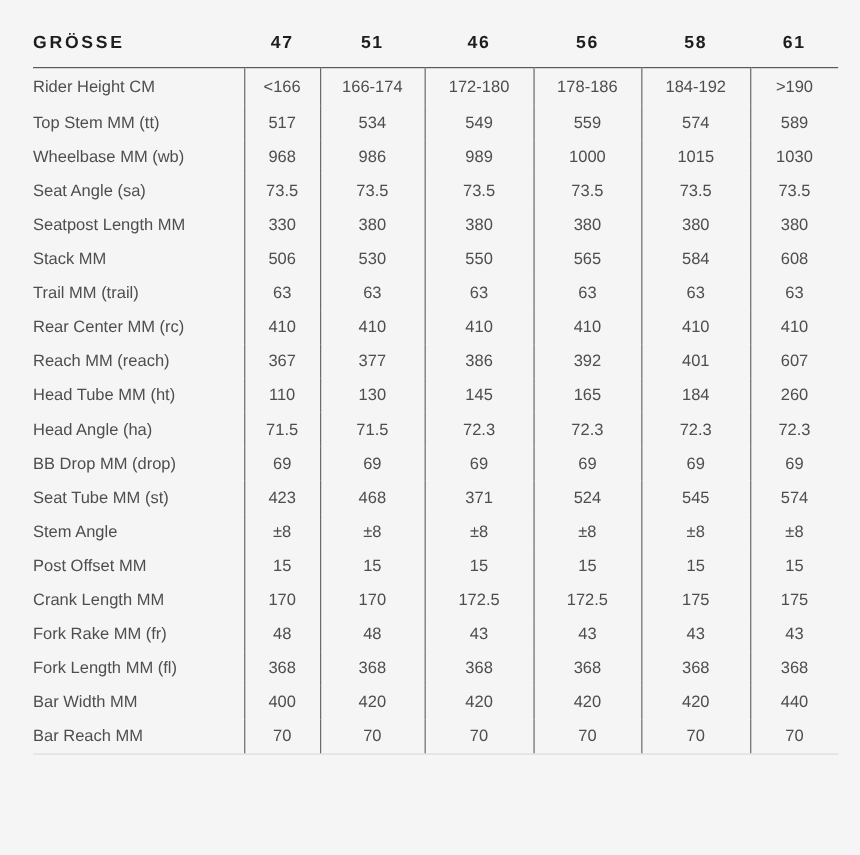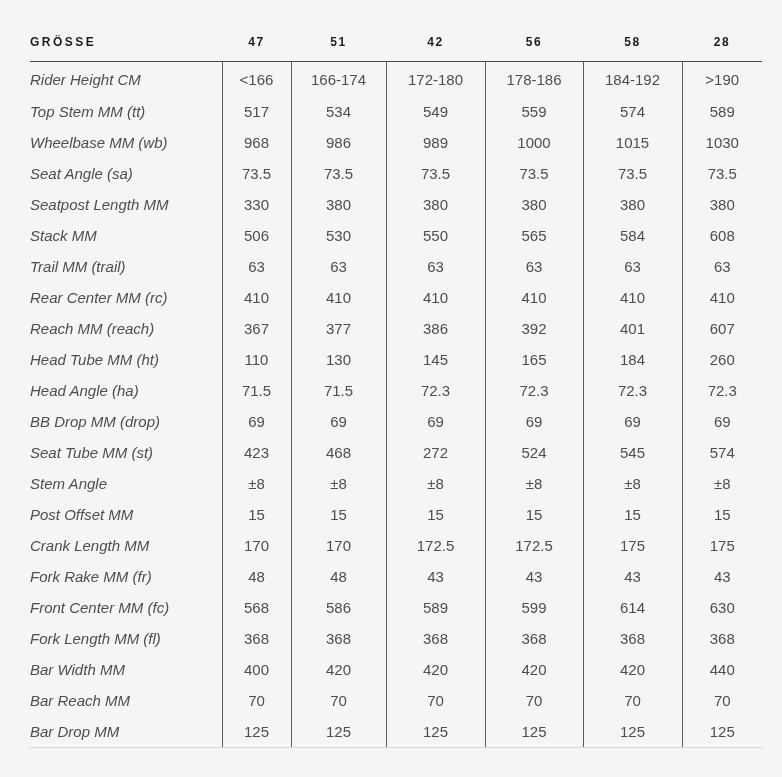--- a/index.html
+++ b/index.html
@@ -28,21 +28,21 @@
   col.c-56 { width: 98px; }
   col.c-58 { width: 99px; }
   col.c-61 { width: 80px; }
 
   thead th {
     height: 49px;
     vertical-align: bottom;
     padding: 0 0 12px 0;
     border-bottom: 1px solid #4a4a4a;
     color: #1d1d1d;
-    font-size: 12px;
+    font-size: 16px;
     font-weight: bold;
   }
   thead th.title-cell {
     text-align: left;
     letter-spacing: 2.5px;
   }
   thead th.size-cell {
     text-align: center;
     letter-spacing: 1.5px;
   }
@@ -51,21 +51,20 @@
     height: 31px;
     padding: 0;
     font-weight: normal;
     font-size: 15px;
     color: #4e4e4e;
     vertical-align: middle;
     white-space: nowrap;
   }
   tbody th.label-cell {
     text-align: left;
-    font-style: italic;
   }
   tbody td.value-cell {
     text-align: center;
     border-left: 1px solid #5c5c5c;
   }
   tbody tr:first-child th,
   tbody tr:first-child td {
     height: 34px;
   }
   tbody tr:last-child th,
@@ -85,24 +84,24 @@
       <col class="c-54">
       <col class="c-56">
       <col class="c-58">
       <col class="c-61">
     </colgroup>
     <thead>
       <tr>
         <th class="title-cell">GRÖSSE</th>
         <th class="size-cell">47</th>
         <th class="size-cell">51</th>
-        <th class="size-cell">42</th>
+        <th class="size-cell">46</th>
         <th class="size-cell">56</th>
         <th class="size-cell">58</th>
-        <th class="size-cell">28</th>
+        <th class="size-cell">61</th>
       </tr>
     </thead>
     <tbody>
         <tr>
           <th class="label-cell">Rider Height CM</th>
           <td class="value-cell">&lt;166</td>
           <td class="value-cell">166-174</td>
           <td class="value-cell">172-180</td>
           <td class="value-cell">178-186</td>
           <td class="value-cell">184-192</td>
@@ -204,21 +203,21 @@
           <td class="value-cell">69</td>
           <td class="value-cell">69</td>
           <td class="value-cell">69</td>
           <td class="value-cell">69</td>
           <td class="value-cell">69</td>
         </tr>
         <tr>
           <th class="label-cell">Seat Tube MM (st)</th>
           <td class="value-cell">423</td>
           <td class="value-cell">468</td>
-          <td class="value-cell">272</td>
+          <td class="value-cell">371</td>
           <td class="value-cell">524</td>
           <td class="value-cell">545</td>
           <td class="value-cell">574</td>
         </tr>
         <tr>
           <th class="label-cell">Stem Angle</th>
           <td class="value-cell">±8</td>
           <td class="value-cell">±8</td>
           <td class="value-cell">±8</td>
           <td class="value-cell">±8</td>
@@ -246,29 +245,20 @@
         <tr>
           <th class="label-cell">Fork Rake MM (fr)</th>
           <td class="value-cell">48</td>
           <td class="value-cell">48</td>
           <td class="value-cell">43</td>
           <td class="value-cell">43</td>
           <td class="value-cell">43</td>
           <td class="value-cell">43</td>
         </tr>
         <tr>
-          <th class="label-cell">Front Center MM (fc)</th>
-          <td class="value-cell">568</td>
-          <td class="value-cell">586</td>
-          <td class="value-cell">589</td>
-          <td class="value-cell">599</td>
-          <td class="value-cell">614</td>
-          <td class="value-cell">630</td>
-        </tr>
-        <tr>
           <th class="label-cell">Fork Length MM (fl)</th>
           <td class="value-cell">368</td>
           <td class="value-cell">368</td>
           <td class="value-cell">368</td>
           <td class="value-cell">368</td>
           <td class="value-cell">368</td>
           <td class="value-cell">368</td>
         </tr>
         <tr>
           <th class="label-cell">Bar Width MM</th>
@@ -280,25 +270,16 @@
           <td class="value-cell">440</td>
         </tr>
         <tr>
           <th class="label-cell">Bar Reach MM</th>
           <td class="value-cell">70</td>
           <td class="value-cell">70</td>
           <td class="value-cell">70</td>
           <td class="value-cell">70</td>
           <td class="value-cell">70</td>
           <td class="value-cell">70</td>
-        </tr>
-        <tr>
-          <th class="label-cell">Bar Drop MM</th>
-          <td class="value-cell">125</td>
-          <td class="value-cell">125</td>
-          <td class="value-cell">125</td>
-          <td class="value-cell">125</td>
-          <td class="value-cell">125</td>
-          <td class="value-cell">125</td>
         </tr>
       </tbody>
   </table>
 </div>
 
 </body></html>

